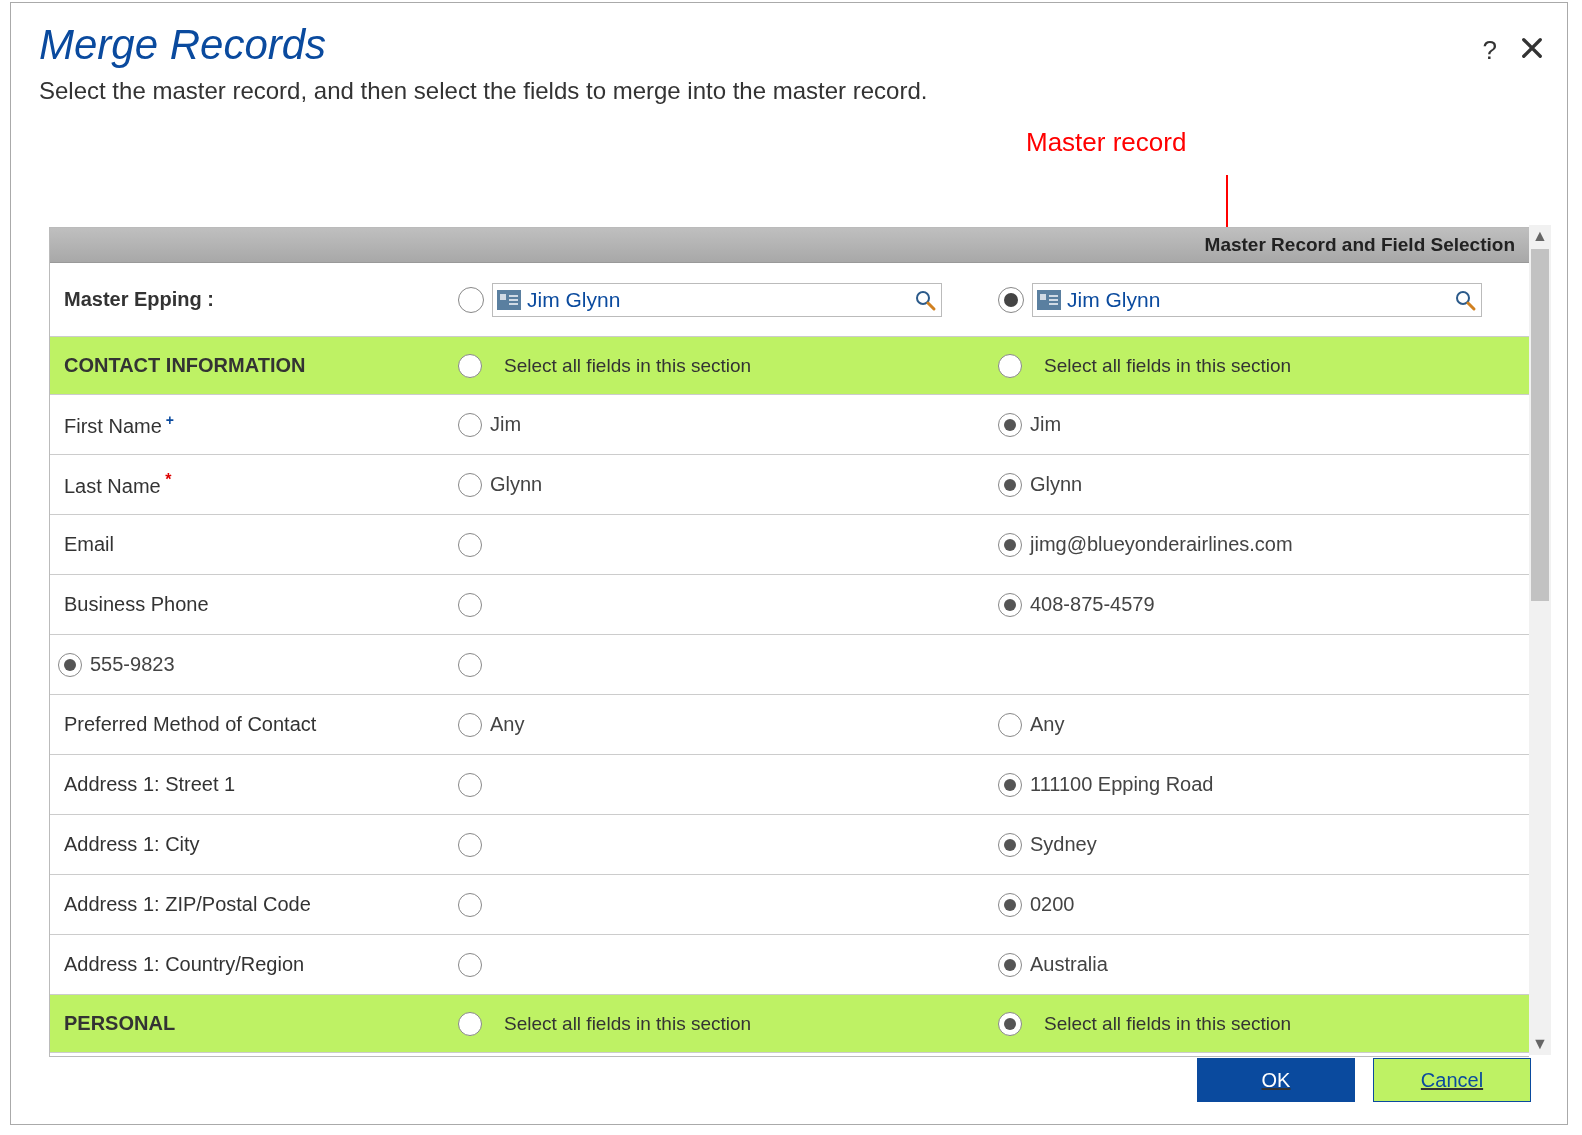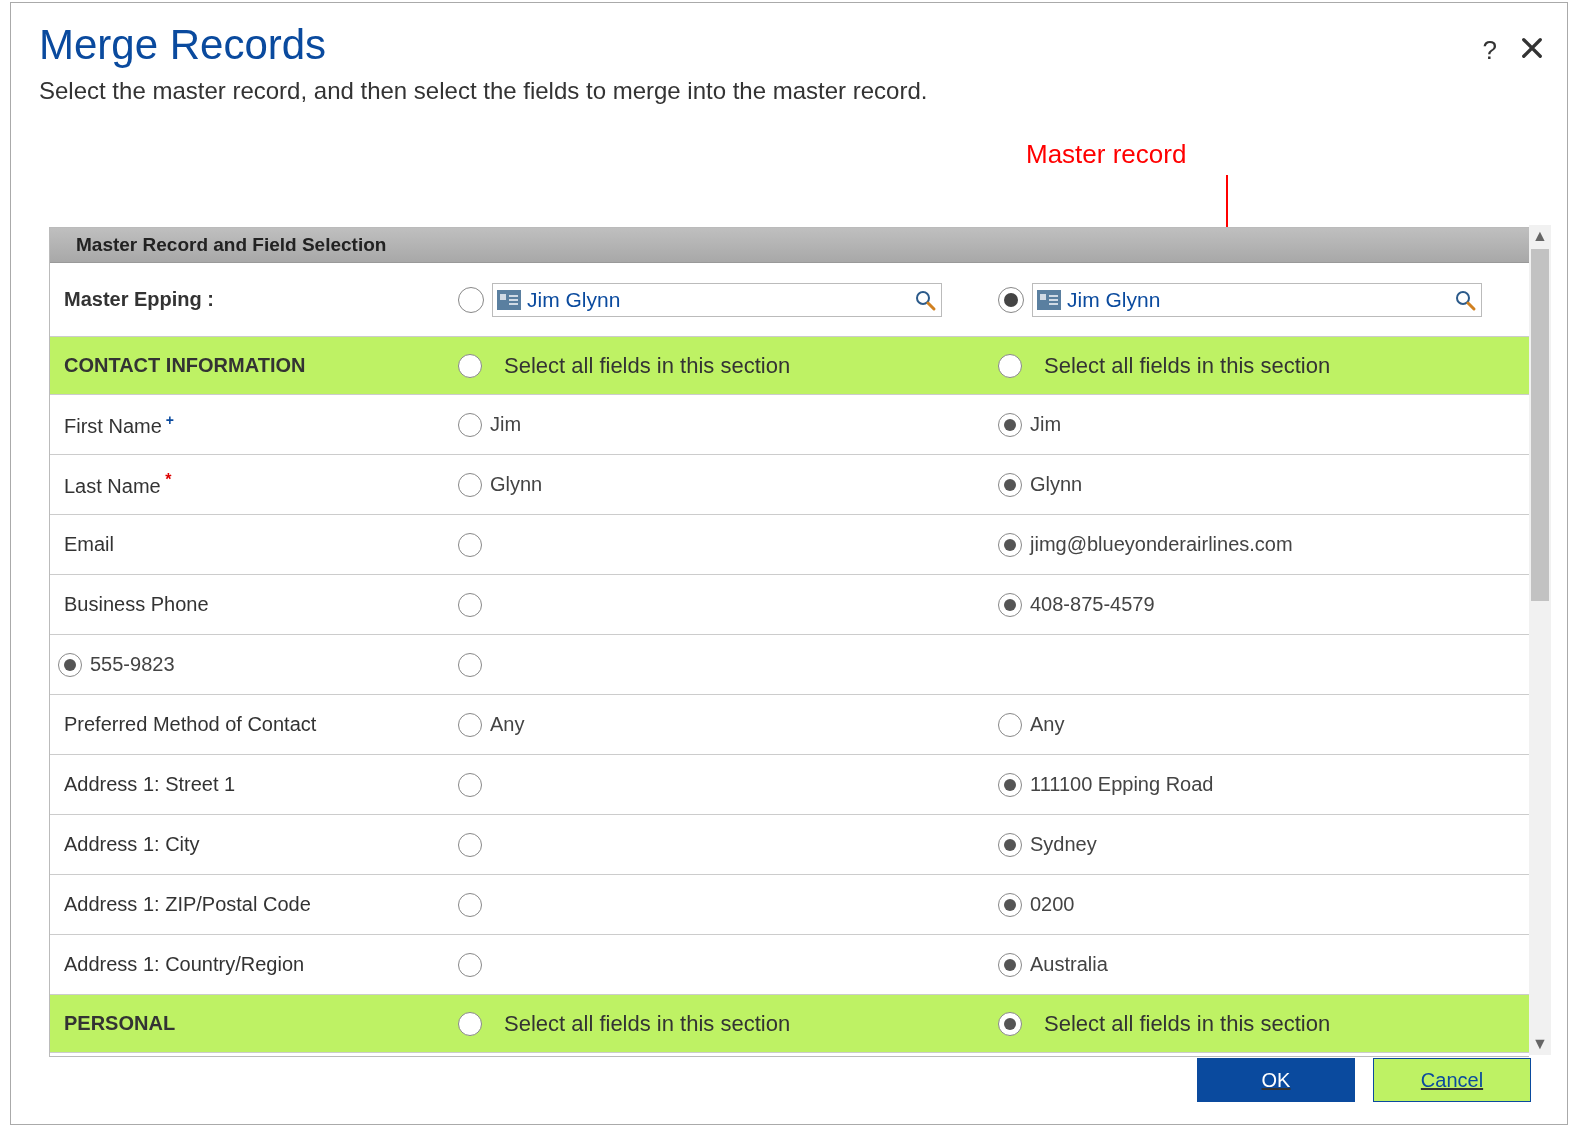--- a/index.html
+++ b/index.html
@@ -17,41 +17,42 @@
       left: 10px; top: 2px; width: 1558px; height: 1123px;
       border: 1px solid #aaa;
     }
     .hdr {
       padding: 18px 28px 0 28px;
     }
     .title {
       color: #0a4a9e;
       font-size: 42px;
       font-weight: 300;
+      font-style: italic;
     }
     .subtitle {
       color: #333;
       font-size: 24px;
       margin-top: 8px;
     }
     .top-icons {
       position: absolute;
       right: 24px; top: 32px;
       display: flex;
       gap: 24px;
       align-items: center;
       font-size: 26px;
       color: #333;
     }
     .top-icons > * { cursor: pointer; }
     .close-x svg { width: 22px; height: 22px; }
 
     .annot-master-label {
       position: absolute;
-      left: 1015px; top: 136px;
+      left: 1015px; top: 124px;
       color: #f00;
       font-size: 26px;
     }
     .annot-master-line {
       position: absolute;
       left: 1215px; top: 172px;
       width: 2px; height: 68px;
       background: #f00;
     }
     .annot-master-box {
@@ -119,23 +120,24 @@
     }
     .scrollbar-inner {
       position: absolute;
       top: 22px; bottom: 22px; left: 2px; width: 18px;
     }
 
     .section-title-bar {
       background: linear-gradient(#bfbfbf,#a8a8a8);
       color: #222;
       font-weight: bold;
-      padding: 6px 26px;
+      padding: 6px 14px;
       font-size: 19px;
       border-bottom: 1px solid #999;
+      text-align: right;
     }
 
     .row {
       display: grid;
       grid-template-columns: 400px 540px 540px;
       align-items: center;
       min-height: 60px;
       border-bottom: 1px solid #ccc;
       background: #fff;
     }
@@ -149,21 +151,21 @@
     }
     .cell-label.strong { font-weight: 700; }
     .cell-choice {
       display: flex;
       align-items: center;
       gap: 8px;
       font-size: 20px;
       color: #444;
       padding-left: 8px;
     }
-    .sel-all { color: #333; font-size: 22px; padding-left: 14px;}
+    .sel-all { color: #333; font-size: 19px; padding-left: 14px;}
 
     .rad {
       width: 24px; height: 24px;
       border-radius: 50%;
       border: 1px solid #888;
       background: #fff;
       display: inline-flex;
       align-items: center;
       justify-content: center;
       cursor: pointer;

